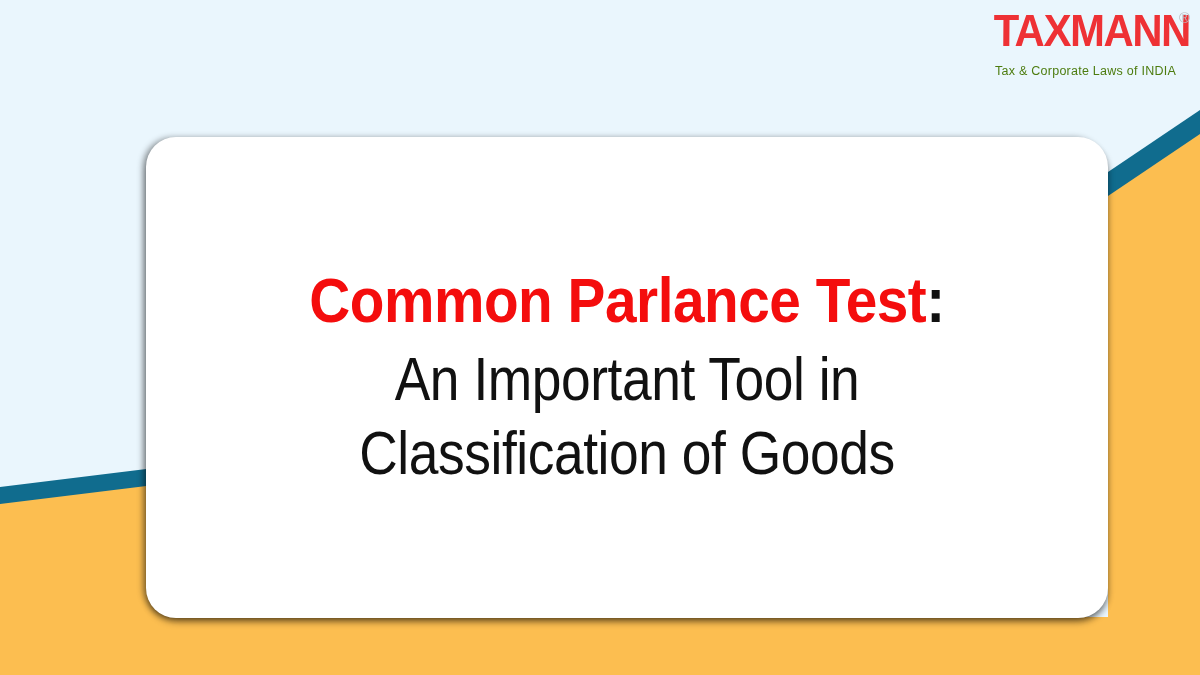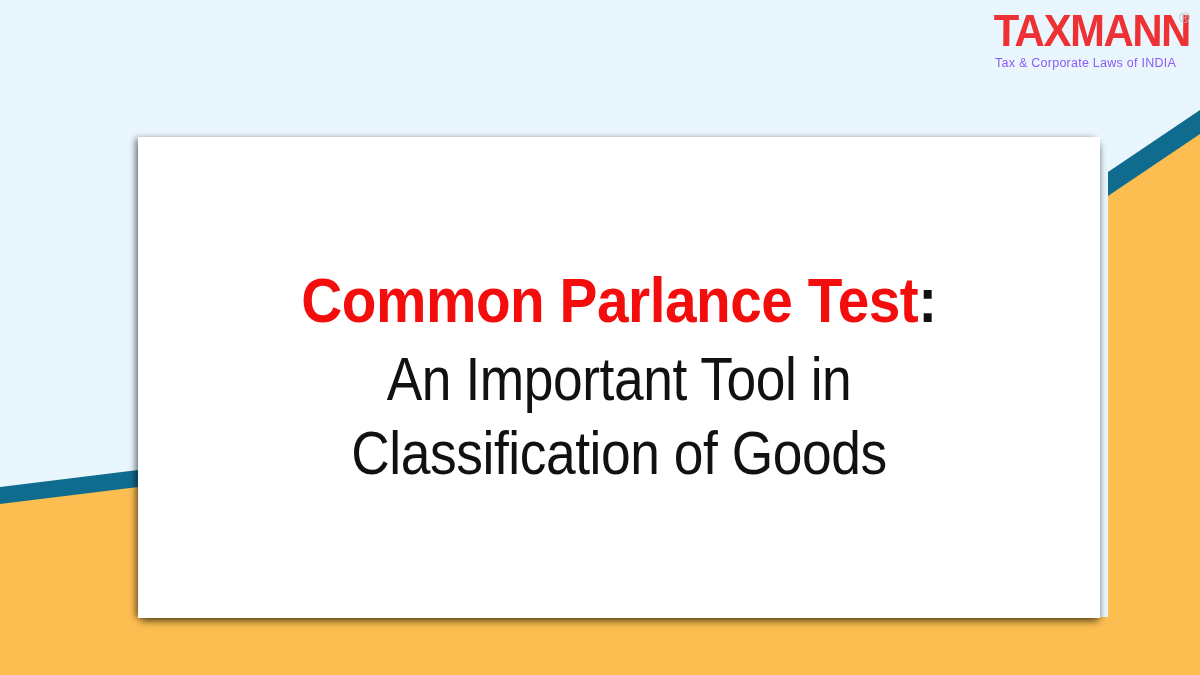--- a/index.html
+++ b/index.html
@@ -53,44 +53,45 @@
     position: absolute;
     top: 2px;
     right: 0px;
     font-size: 15px;
     color: #b9bcc2;
     font-family: "Liberation Sans", sans-serif;
     line-height: 1;
   }
   #logo-tagline {
     display: block;
-    margin-top: 4px;
+    margin-top: 12px;
     margin-right: 14px;
     font-family: "Liberation Sans", sans-serif;
     font-size: 12.5px;
     letter-spacing: 0.25px;
-    color: #8b5cf6;
+    color: #4d7c0f;
     white-space: nowrap;
   }
 
   
   #card {
     position: absolute;
-    left: 138px;
+    left: 146px;
     top: 137px;
     width: 962px;
     height: 481px;
     background: #ffffff;
     box-shadow: -4px 0 6px -1px rgba(0,0,0,0.42),
                  0 6px 7px -2px rgba(0,0,0,0.42),
                  4px 4px 6px -3px rgba(0,0,0,0.22);
     display: flex;
     flex-direction: column;
     align-items: center;
     justify-content: center;
+    border-radius: 30px;
   }
   #title-block {
     text-align: center;
     width: 100%;
     padding: 0 24px;
     box-sizing: border-box;
   }
   .title-line {
     display: block;
     color: #111111;

